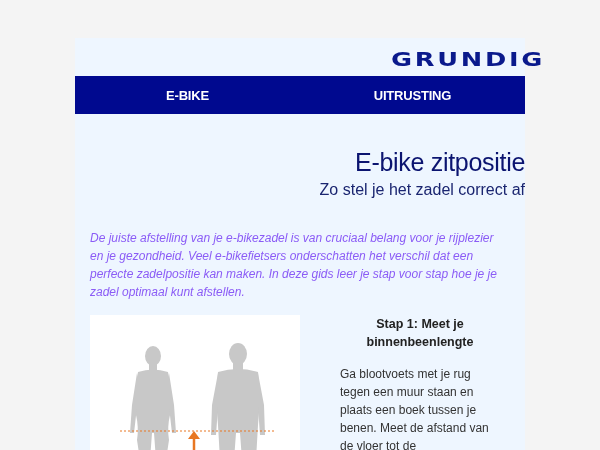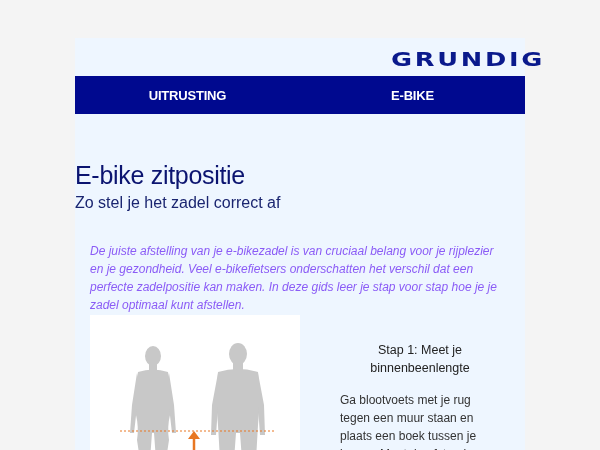--- a/index.html
+++ b/index.html
@@ -27,21 +27,21 @@
   .nav {
     height: 38px; background: #00098f;
     display: flex; align-items: center;
   }
   .nav-item {
     flex: 1; text-align: center;
     color: #ffffff; font-weight: bold; font-size: 13px;
     letter-spacing: -0.2px;
     cursor: pointer;
   }
-  .hero { text-align: left; margin-top: 47px; }
+  .hero { text-align: right; margin-top: 34px; }
   .title {
     font-size: 25px; color: #0b1470; margin: 0; font-weight: normal;
     letter-spacing: -0.3px;
   }
   .subtitle { font-size: 16px; color: #1a2570; margin-top: 4px; }
   .intro {
     margin: 30px 15px 0 15px;
     font-size: 12px; line-height: 18px; color: #8b5cf6; font-style: italic;
   }
   .step {
@@ -49,39 +49,39 @@
     width: 435px; display: flex;
   }
   .step-image {
     width: 210px; height: 145px; background: #ffffff;
     position: relative; overflow: hidden;
   }
   .step-text {
     width: 225px; padding: 0 25px 0 40px; box-sizing: border-box;
   }
   .step-title {
-    text-align: center; font-weight: normal; font-size: 12.5px;
-    line-height: 18px; color: #222; margin-top: 26px;
+    text-align: center; font-weight: bold; font-size: 12.5px;
+    line-height: 18px; color: #222; 
   }
   .step-body {
     margin-top: 14px; font-size: 12px; line-height: 18px; color: #333;
   }
   svg { display: block; }
 </style>
 </head>
 <body>
 
 <div class="container">
   <div class="logo-bar">
     <div class="logo">GRUNDIG</div>
   </div>
 
   <div class="nav">
+    <div class="nav-item">E-BIKE</div>
     <div class="nav-item">UITRUSTING</div>
-    <div class="nav-item">E-BIKE</div>
   </div>
 
   <div class="hero">
     <h1 class="title">E-bike zitpositie</h1>
     <div class="subtitle">Zo stel je het zadel correct af</div>
   </div>
 
   <p class="intro">De juiste afstelling van je e-bikezadel is van cruciaal belang voor je rijplezier en je gezondheid. Veel e-bikefietsers onderschatten het verschil dat een perfecte zadelpositie kan maken. In deze gids leer je stap voor stap hoe je je zadel optimaal kunt afstellen.</p>
 
   <div class="step">

